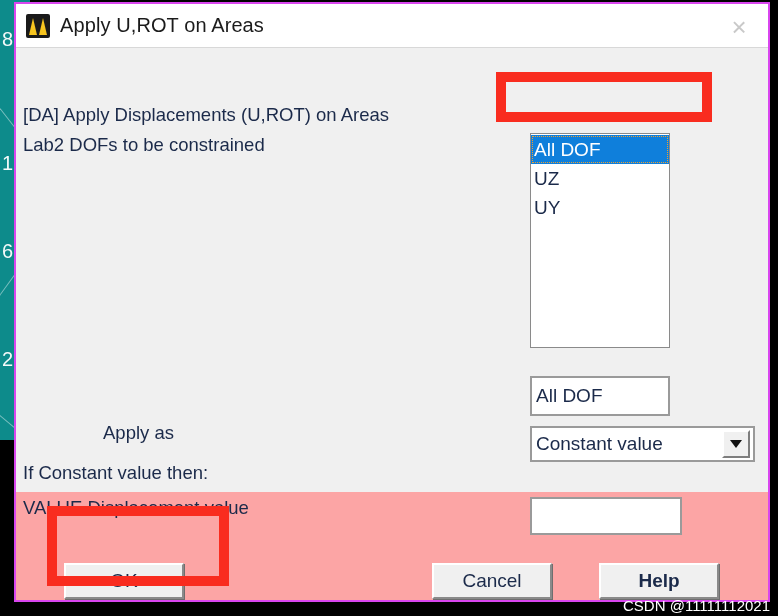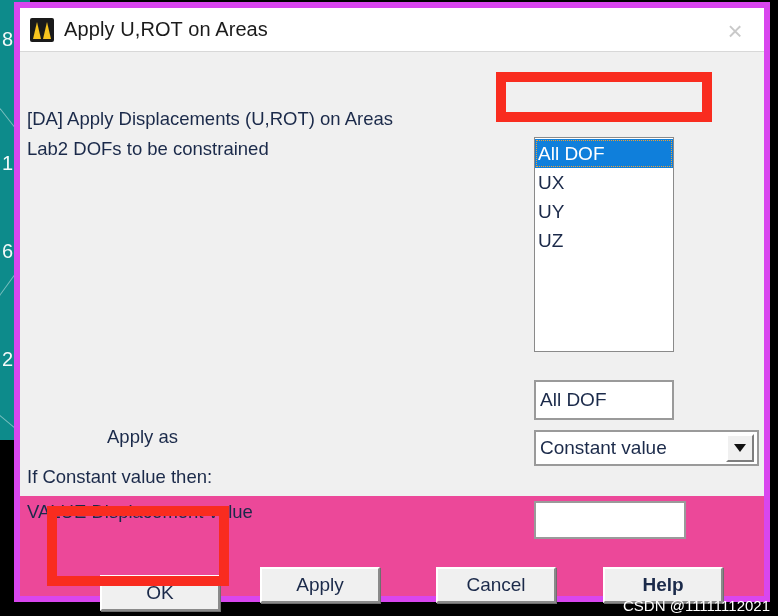--- a/index.html
+++ b/index.html
@@ -43,22 +43,22 @@
     width: 24px; height: 176px;
     background: #000000;
   }
 
   
   .dialog {
     position: absolute;
     left: 14px; top: 2px;
     width: 756px;
     height: 600px;
-    background: #ec4899;
-    border: 6px solid #d946ef;
+    background: #fca5a5;
+    border: 2px solid #d946ef;
     box-sizing: border-box;
     box-shadow: 0 0 0 0 rgba(0,0,0,0);
   }
 
   .titlebar {
     position: relative;
     height: 43px;
     background: #ffffff;
     border-bottom: 1px solid #d8d8d8;
     display: flex;
@@ -230,21 +230,21 @@
     box-sizing: border-box;
     display: flex;
     align-items: center;
     justify-content: center;
     font-size: 19px;
     color: #1b2a4a;
     cursor: default;
     user-select: none;
     box-shadow: 1px 1px 0 0 #6e6e6e;
   }
-  .btn-ok     { left: 80px;  top: 515px; width: 120px; margin-top: 8px; }
+  .btn-ok     { left: 48px;  top: 515px; width: 120px; }
   .btn-apply  { left: 240px; top: 515px; width: 120px; }
   .btn-cancel { left: 416px; top: 515px; width: 120px; }
   .btn-help   { left: 583px; top: 515px; width: 120px; font-weight: bold; }
 
   
   .redbox {
     position: absolute;
     border: 10px solid #f92c1f;
     box-sizing: border-box;
     pointer-events: none;
@@ -292,38 +292,36 @@
   <div class="dialog-body">
 
     <div class="lbl lbl-da">[DA]  Apply Displacements (U,ROT) on Areas</div>
     <div class="lbl lbl-lab2">Lab2    DOFs to be constrained</div>
     <div class="lbl lbl-applyas">Apply as</div>
     <div class="lbl lbl-ifconst">If Constant value then:</div>
     <div class="lbl lbl-value">VALUE   Displacement value</div>
 
     <div class="listbox">
       <div class="list-item selected">All DOF</div>
-      <div class="list-item">UX</div>
+      <div class="list-item">UZ</div>
       <div class="list-item">UY</div>
-      <div class="list-item">UZ</div>
     </div>
 
     <div class="textfield field-dof">All DOF</div>
 
     <div class="combo">
       <div class="combo-text">Constant value</div>
       <div class="combo-arrow">
           <i></i>
         </div>
     </div>
 
     <div class="textfield field-value"></div>
 
     <div class="btn btn-ok">OK</div>
-    <div class="btn btn-apply">Apply</div>
     <div class="btn btn-cancel">Cancel</div>
     <div class="btn btn-help">Help</div>
 
   </div>
 </div>
 
 <div class="redbox redbox-list"></div>
 <div class="redbox redbox-ok"></div>
 
 <div class="watermark">CSDN @11111112021</div>

